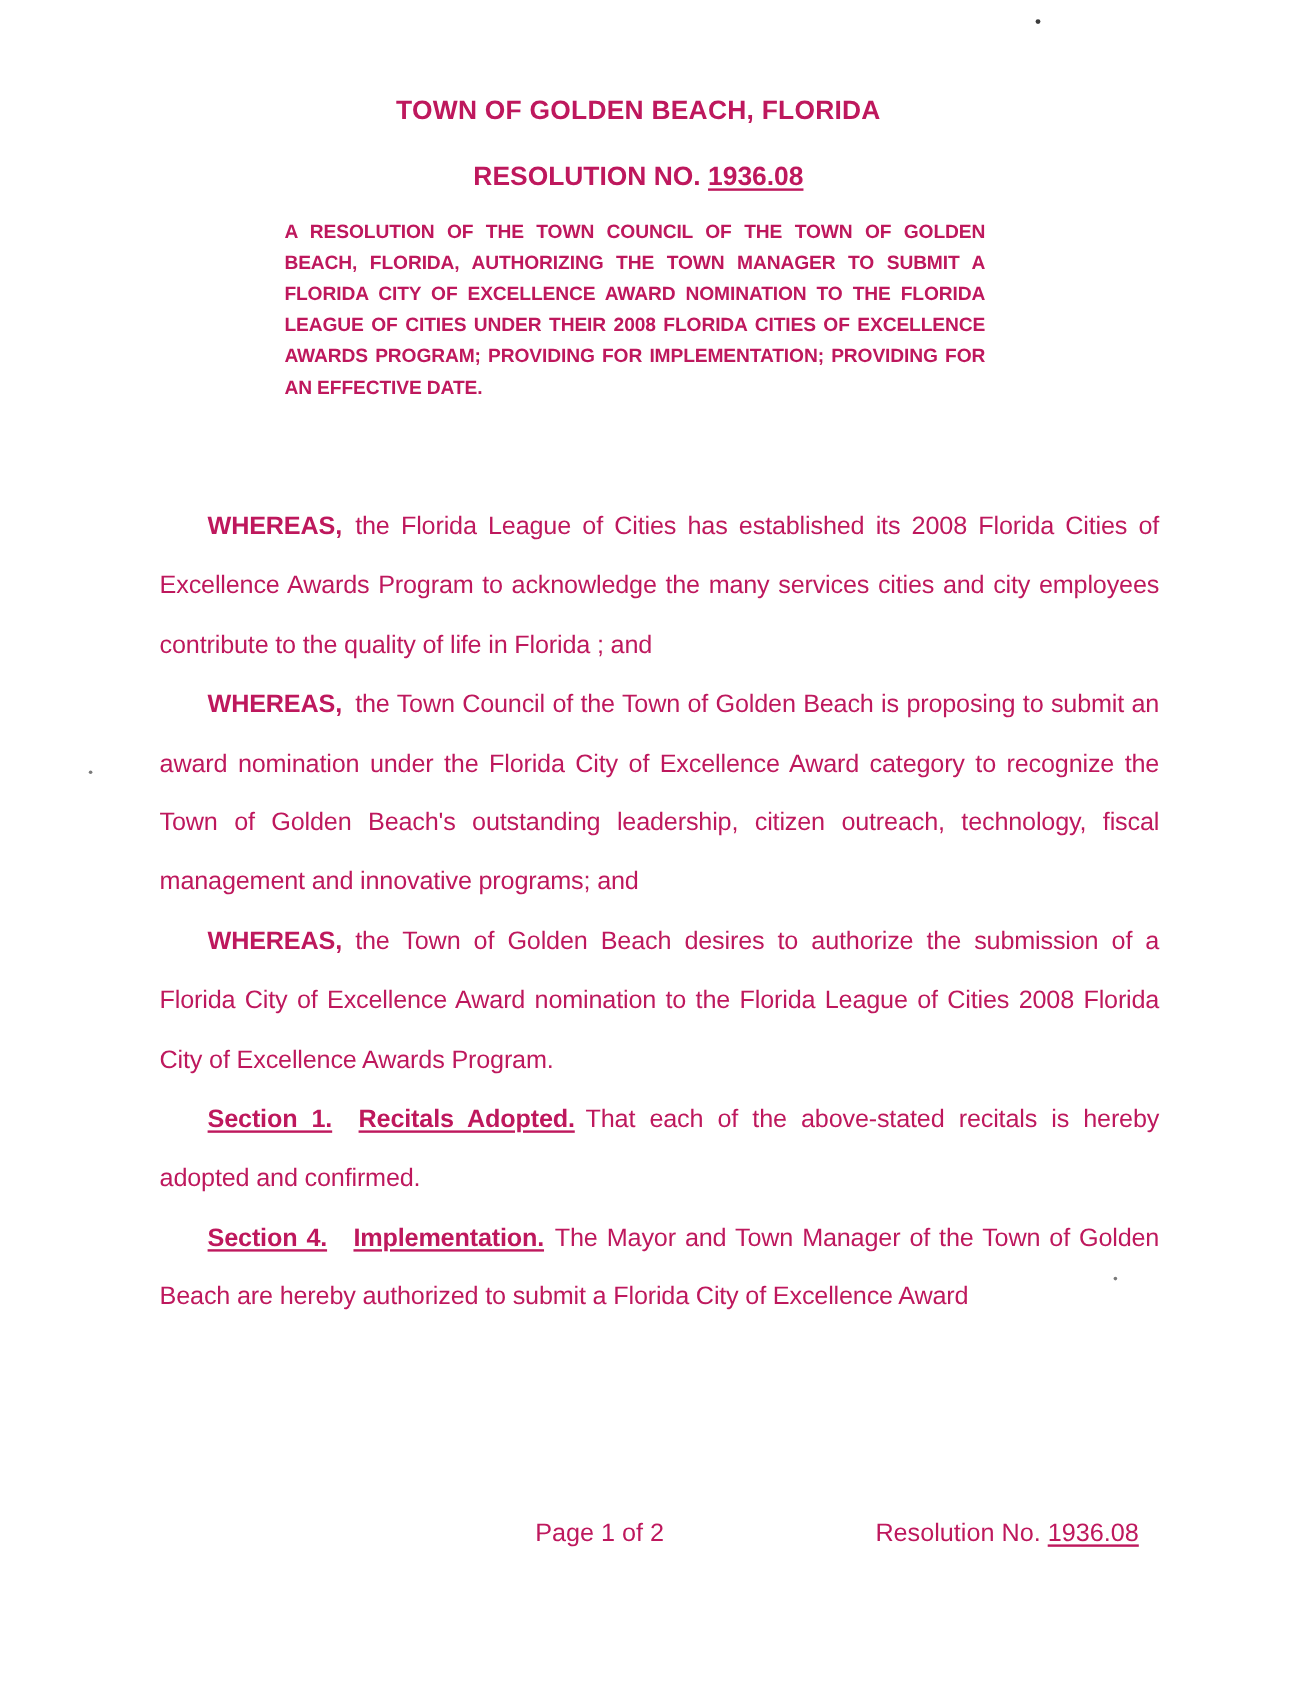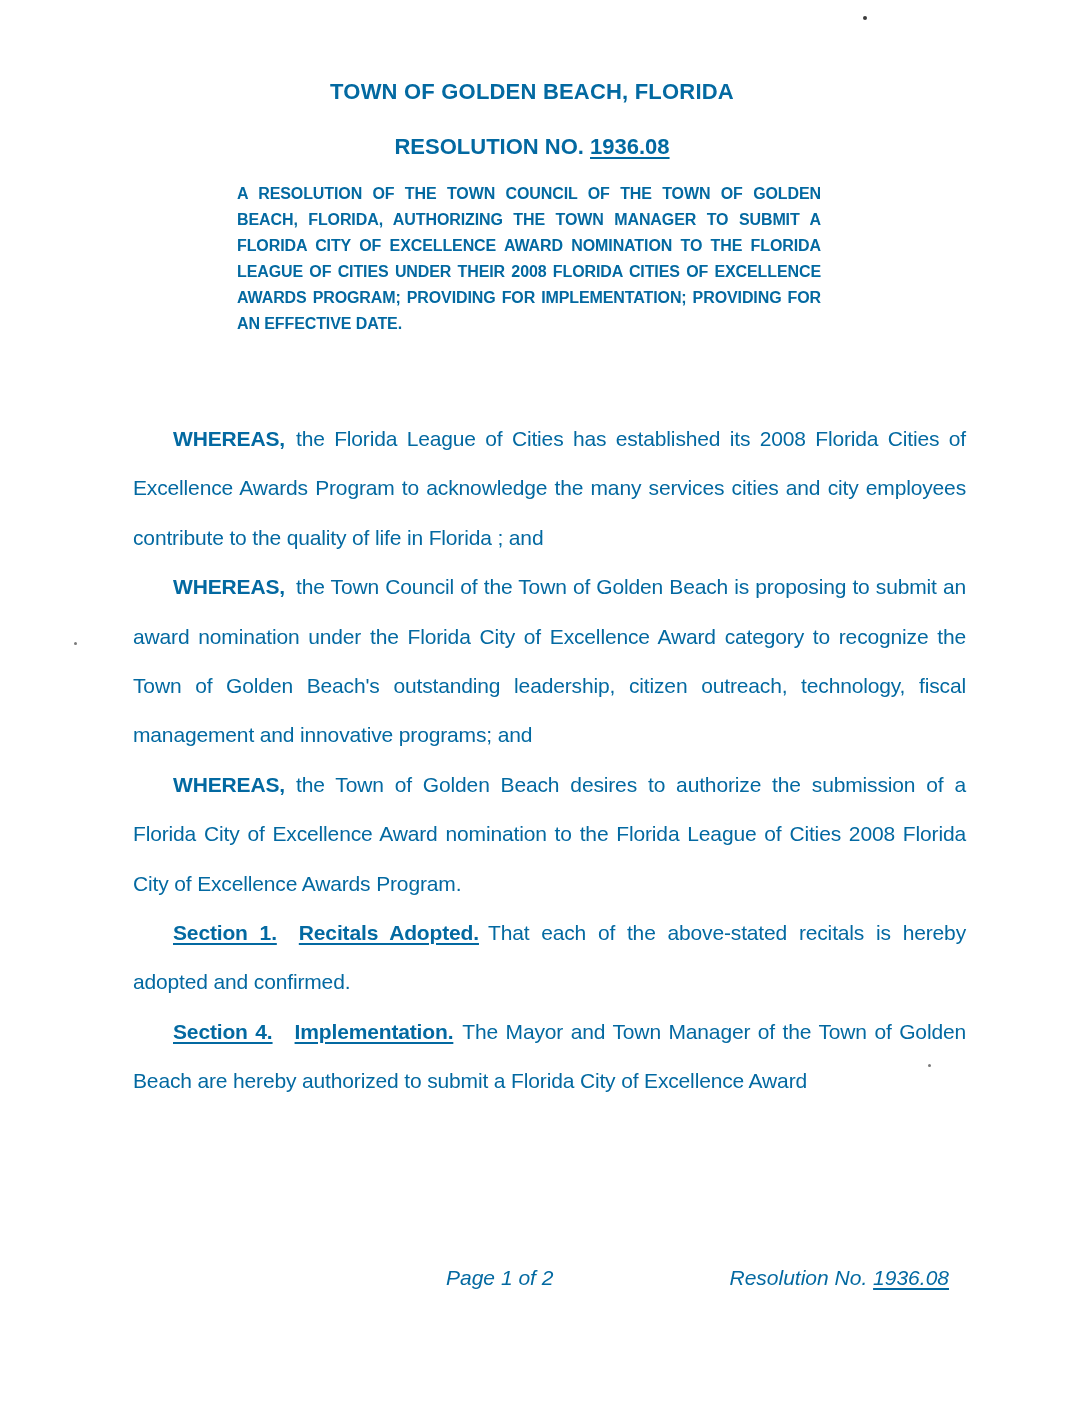--- a/index.html
+++ b/index.html
@@ -6,21 +6,21 @@
     margin: 0;
     padding: 0;
     background: #ffffff;
   }
   .page {
     position: relative;
     width: 1084px;
     height: 1403px;
     background: #ffffff;
     font-family: "Liberation Sans", sans-serif;
-    color: #0369a1;
+    color: #be185d;
     overflow: hidden;
   }
   .u { text-decoration: underline; text-underline-offset: 3px; text-align: right; }
   .b { font-weight: bold; }
 
   .doc-title {
     position: absolute;
     top: 79px; left: 0;
     width: 1064px;
     margin: 0;
@@ -65,21 +65,20 @@
   .lead { margin-right: 11px; }
   .sect-num { margin-right: 22px; }
   .sect-title { margin-right: 9px; }
 
   .footer {
     position: absolute;
     top: 1266px; left: 0;
     width: 1084px;
     height: 30px;
     font-size: 21px;
-    font-style: italic;
   }
   .page-info { position: absolute; left: 446px; }
   .res-ref { position: absolute; right: 135px; }
 
   .artifact {
     position: absolute;
     border-radius: 50%;
   }
   .a1 { left: 863px; top: 16px; width: 4px; height: 4px; background: #3c3c3c; }
   .a2 { left: 74px;  top: 642px; width: 3px; height: 3px; background: #7a7a7a; }

